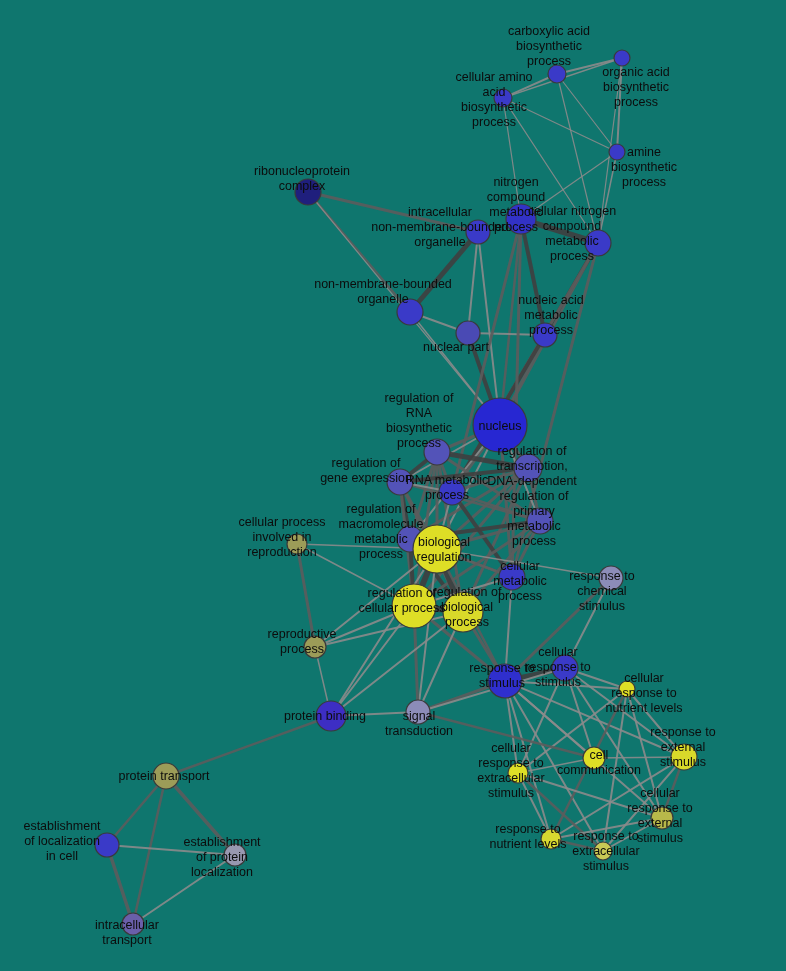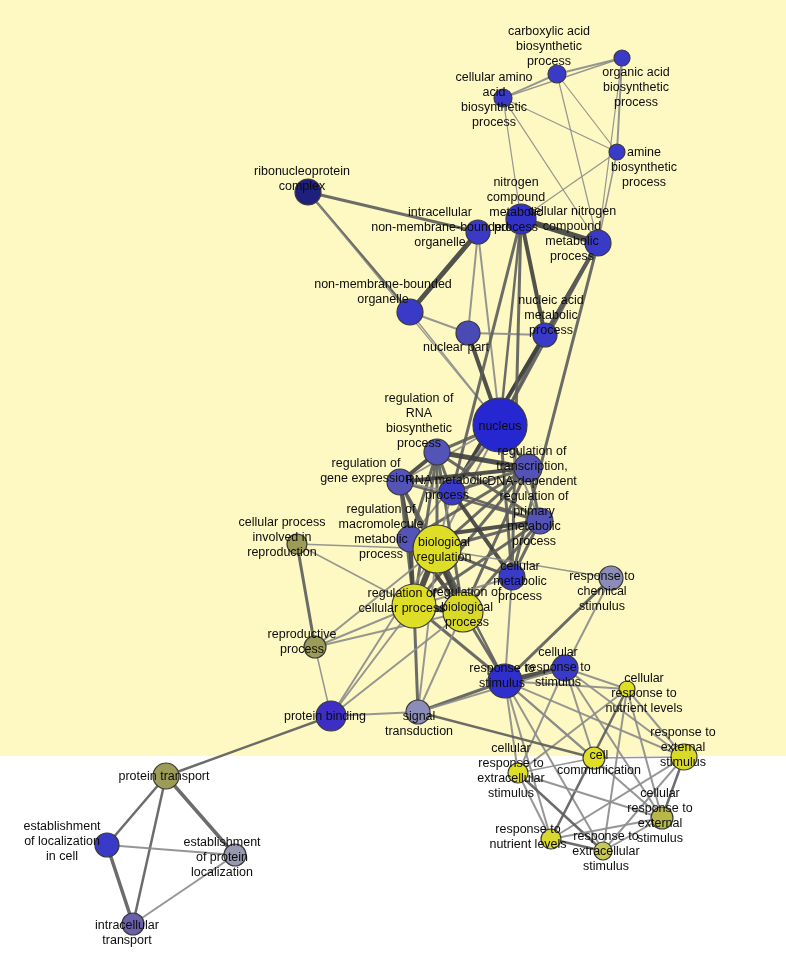--- a/index.html
+++ b/index.html
@@ -7,22 +7,22 @@
     padding: 0;
     background: #ffffff;
     width: 786px;
     height: 971px;
     overflow: hidden;
     font-family: "Liberation Sans", sans-serif;
   }
   #stage {
     position: relative;
     width: 786px;
-    height: 756px;
-    background: #fef9c3;
+    height: 971px;
+    background: #0f766e;
   }
   svg.network {
     display: block;
     width: 786px;
     height: 971px;
   }
   svg.network text {
     font-family: "Liberation Sans", sans-serif;
     font-size: 12.5px;
     fill: #0c0c0c;

